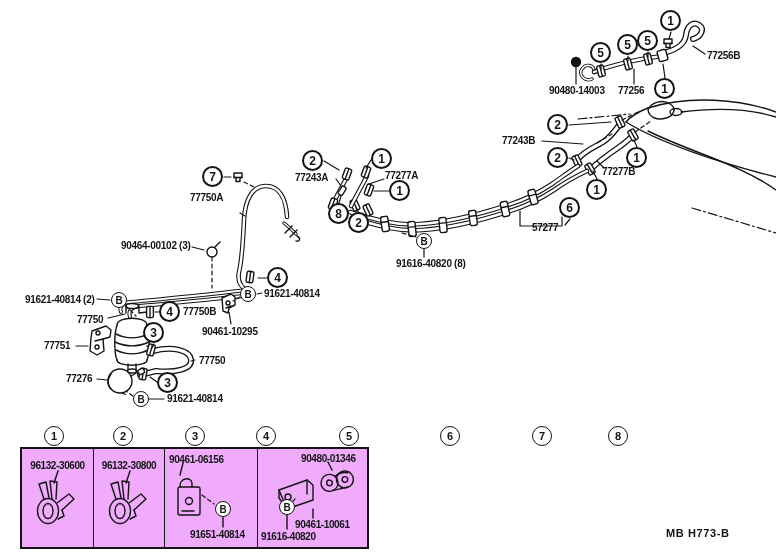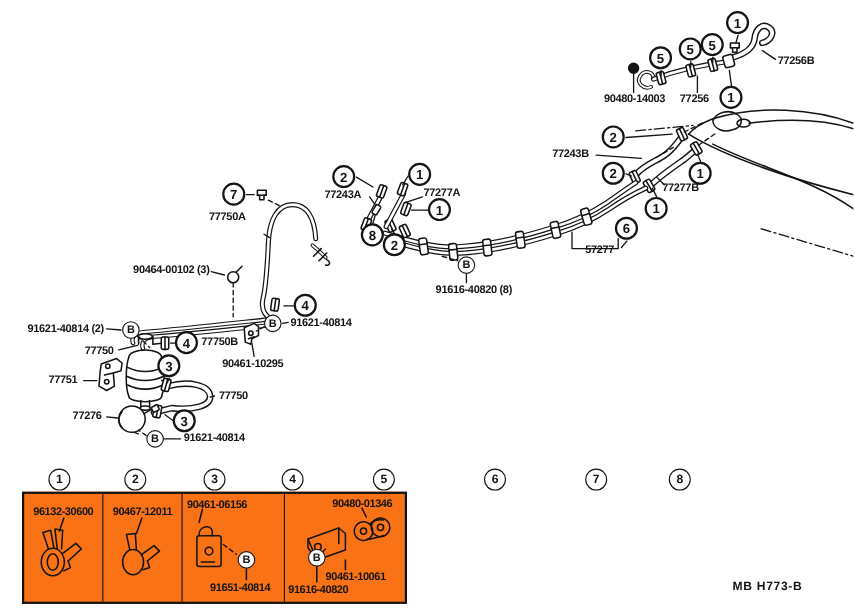--- a/index.html
+++ b/index.html
@@ -11,21 +11,21 @@
   .co{position:absolute;width:21px;height:21px;border:2px solid #141414;border-radius:50%;
       background:#fff;box-sizing:border-box;display:flex;align-items:center;justify-content:center;
       font-weight:bold;font-size:12px;}
   .hc{position:absolute;width:20px;height:20px;border:1.8px solid #141414;border-radius:50%;
       background:#fff;box-sizing:border-box;display:flex;align-items:center;justify-content:center;
       font-weight:bold;font-size:11px;}
   .cb{position:absolute;width:16px;height:16px;border:1.7px solid #141414;border-radius:50%;
       background:#fff;box-sizing:border-box;display:flex;align-items:center;justify-content:center;
       font-weight:bold;font-size:10px;}
   .tbl{position:absolute;left:20px;top:447px;height:98px;display:flex;
-       border:2px solid #141414;box-sizing:content-box;background:#f97316;}
+       border:2px solid #141414;box-sizing:content-box;background:#f0abfc;}
   .cell{position:relative;height:100%;border-right:1.5px solid #141414;box-sizing:border-box;}
   .cell:last-child{border-right:none;}
   .cell svg{position:absolute;left:0;top:0;}
   .pn{position:absolute;font-weight:bold;font-size:10px;letter-spacing:-0.4px;white-space:nowrap;}
   .pn.cen{left:50%;transform:translateX(-50%);}
   .ftr{position:absolute;font-weight:bold;font-size:11px;letter-spacing:0.6px;}
   .s{stroke:#141414;stroke-width:1.4;fill:none;stroke-linecap:round;stroke-linejoin:round;}
   .sd{stroke:#141414;stroke-width:1.2;fill:none;stroke-dasharray:4 3;stroke-linecap:round;}
   .sdd{stroke:#141414;stroke-width:1.2;fill:none;stroke-dasharray:9 3 2 3;stroke-linecap:round;}
   .tb{stroke:#141414;stroke-width:4.6;fill:none;stroke-linecap:round;}
@@ -300,28 +300,28 @@
 <div class="tbl">
   <div class="cell" style="width:72px">
     <svg width="70" height="94" viewBox="0 0 70 94">
       <g class="s">
             <path d="M36,22 L32,34"></path>
             <use href="#iconClampA" transform="translate(14,32)"></use>
           </g>
     </svg>
     <div class="pn cen" style="top:11px">96132-30600</div>
   </div>
-  <div class="cell" style="width:72px">
-    <svg width="70" height="94" viewBox="0 0 70 94">
+  <div class="cell" style="width:71px">
+    <svg width="69" height="94" viewBox="0 0 69 94">
       <g class="s">
-            <path d="M35,22 L30,36"></path>
-            <use href="#iconClampB" transform="translate(16,36)"></use>
+            <path d="M36,22 L32,34"></path>
+            <use href="#iconClampA" transform="translate(14,32)"></use>
           </g>
     </svg>
-    <div class="pn cen" style="top:11px">90467-12011</div>
+    <div class="pn cen" style="top:11px">96132-30800</div>
   </div>
   <div class="cell" style="width:93px">
     <svg width="91" height="94" viewBox="0 0 91 94">
       <g class="s">
         <path d="M18,14 L15,26"></path>
         <use href="#iconBracket5" transform="translate(11,26)"></use>
         <path class="sd" d="M37,46 L49,55"></path>
         <path d="M58,68 V78"></path>
       </g>
     </svg>

